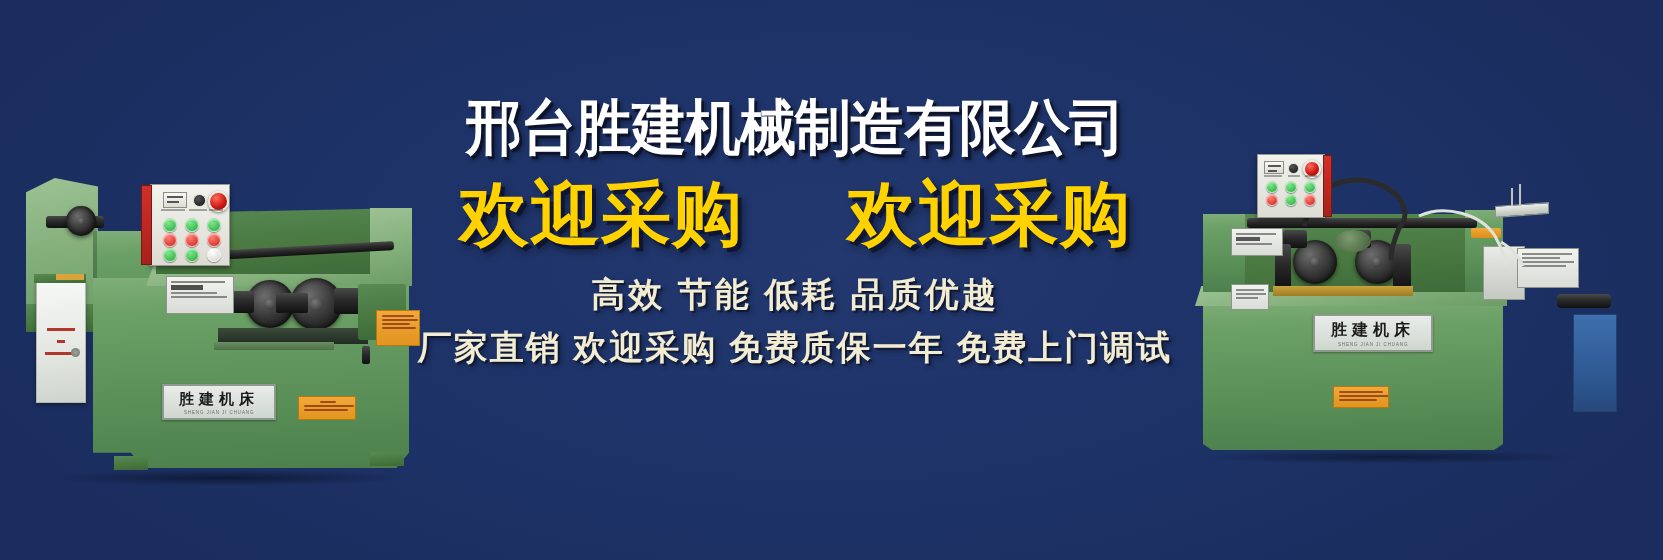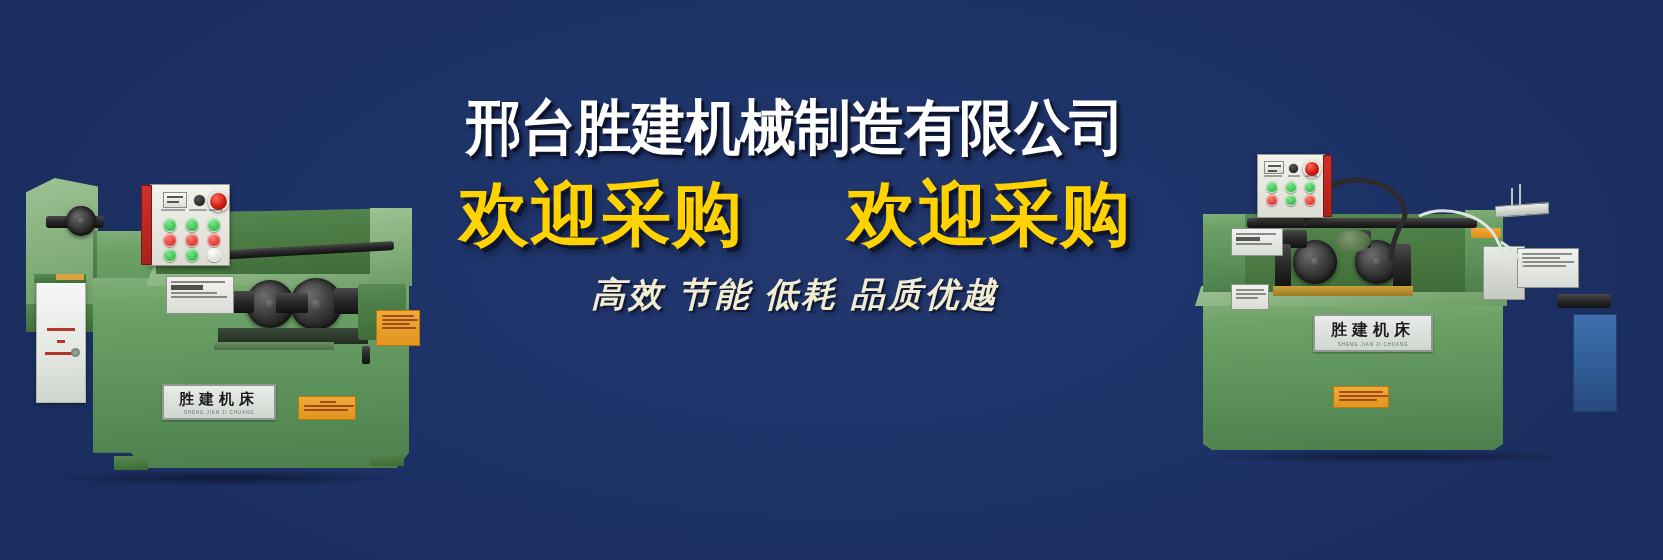--- a/index.html
+++ b/index.html
@@ -57,21 +57,20 @@
     display: inline-block;
     width: 104px;
   }
   .tagline {
     color: #f2ecd2;
     font-weight: 700;
     white-space: nowrap;
     text-shadow:
        2px 2px 0 rgba(14,20,45,0.75),
        3px 3px 5px rgba(0,0,0,0.40);
-    font-style: italic;
   }
   .tagline-1 {
     margin-top: 20px;
     font-size: 34px;
     line-height: 40px;
     letter-spacing: 3px;
   }
   .tagline-2 {
     margin-top: 12px;
     font-size: 34px;
@@ -429,15 +428,16 @@
       <span class="wl" style="width:38px;"></span>
     </div>
   </div>
 
   <div class="text-block">
     <div class="company-name">邢台胜建机械制造有限公司</div>
     <div class="headline">
       <span>欢迎采购</span><span class="gap"></span><span>欢迎采购</span>
     </div>
     <div class="tagline tagline-1">高效  节能  低耗  品质优越</div>
+    <div class="tagline tagline-2">厂家直销  欢迎采购  免费质保一年  免费上门调试</div>
   </div>
 
 </div>
 
 </body></html>

